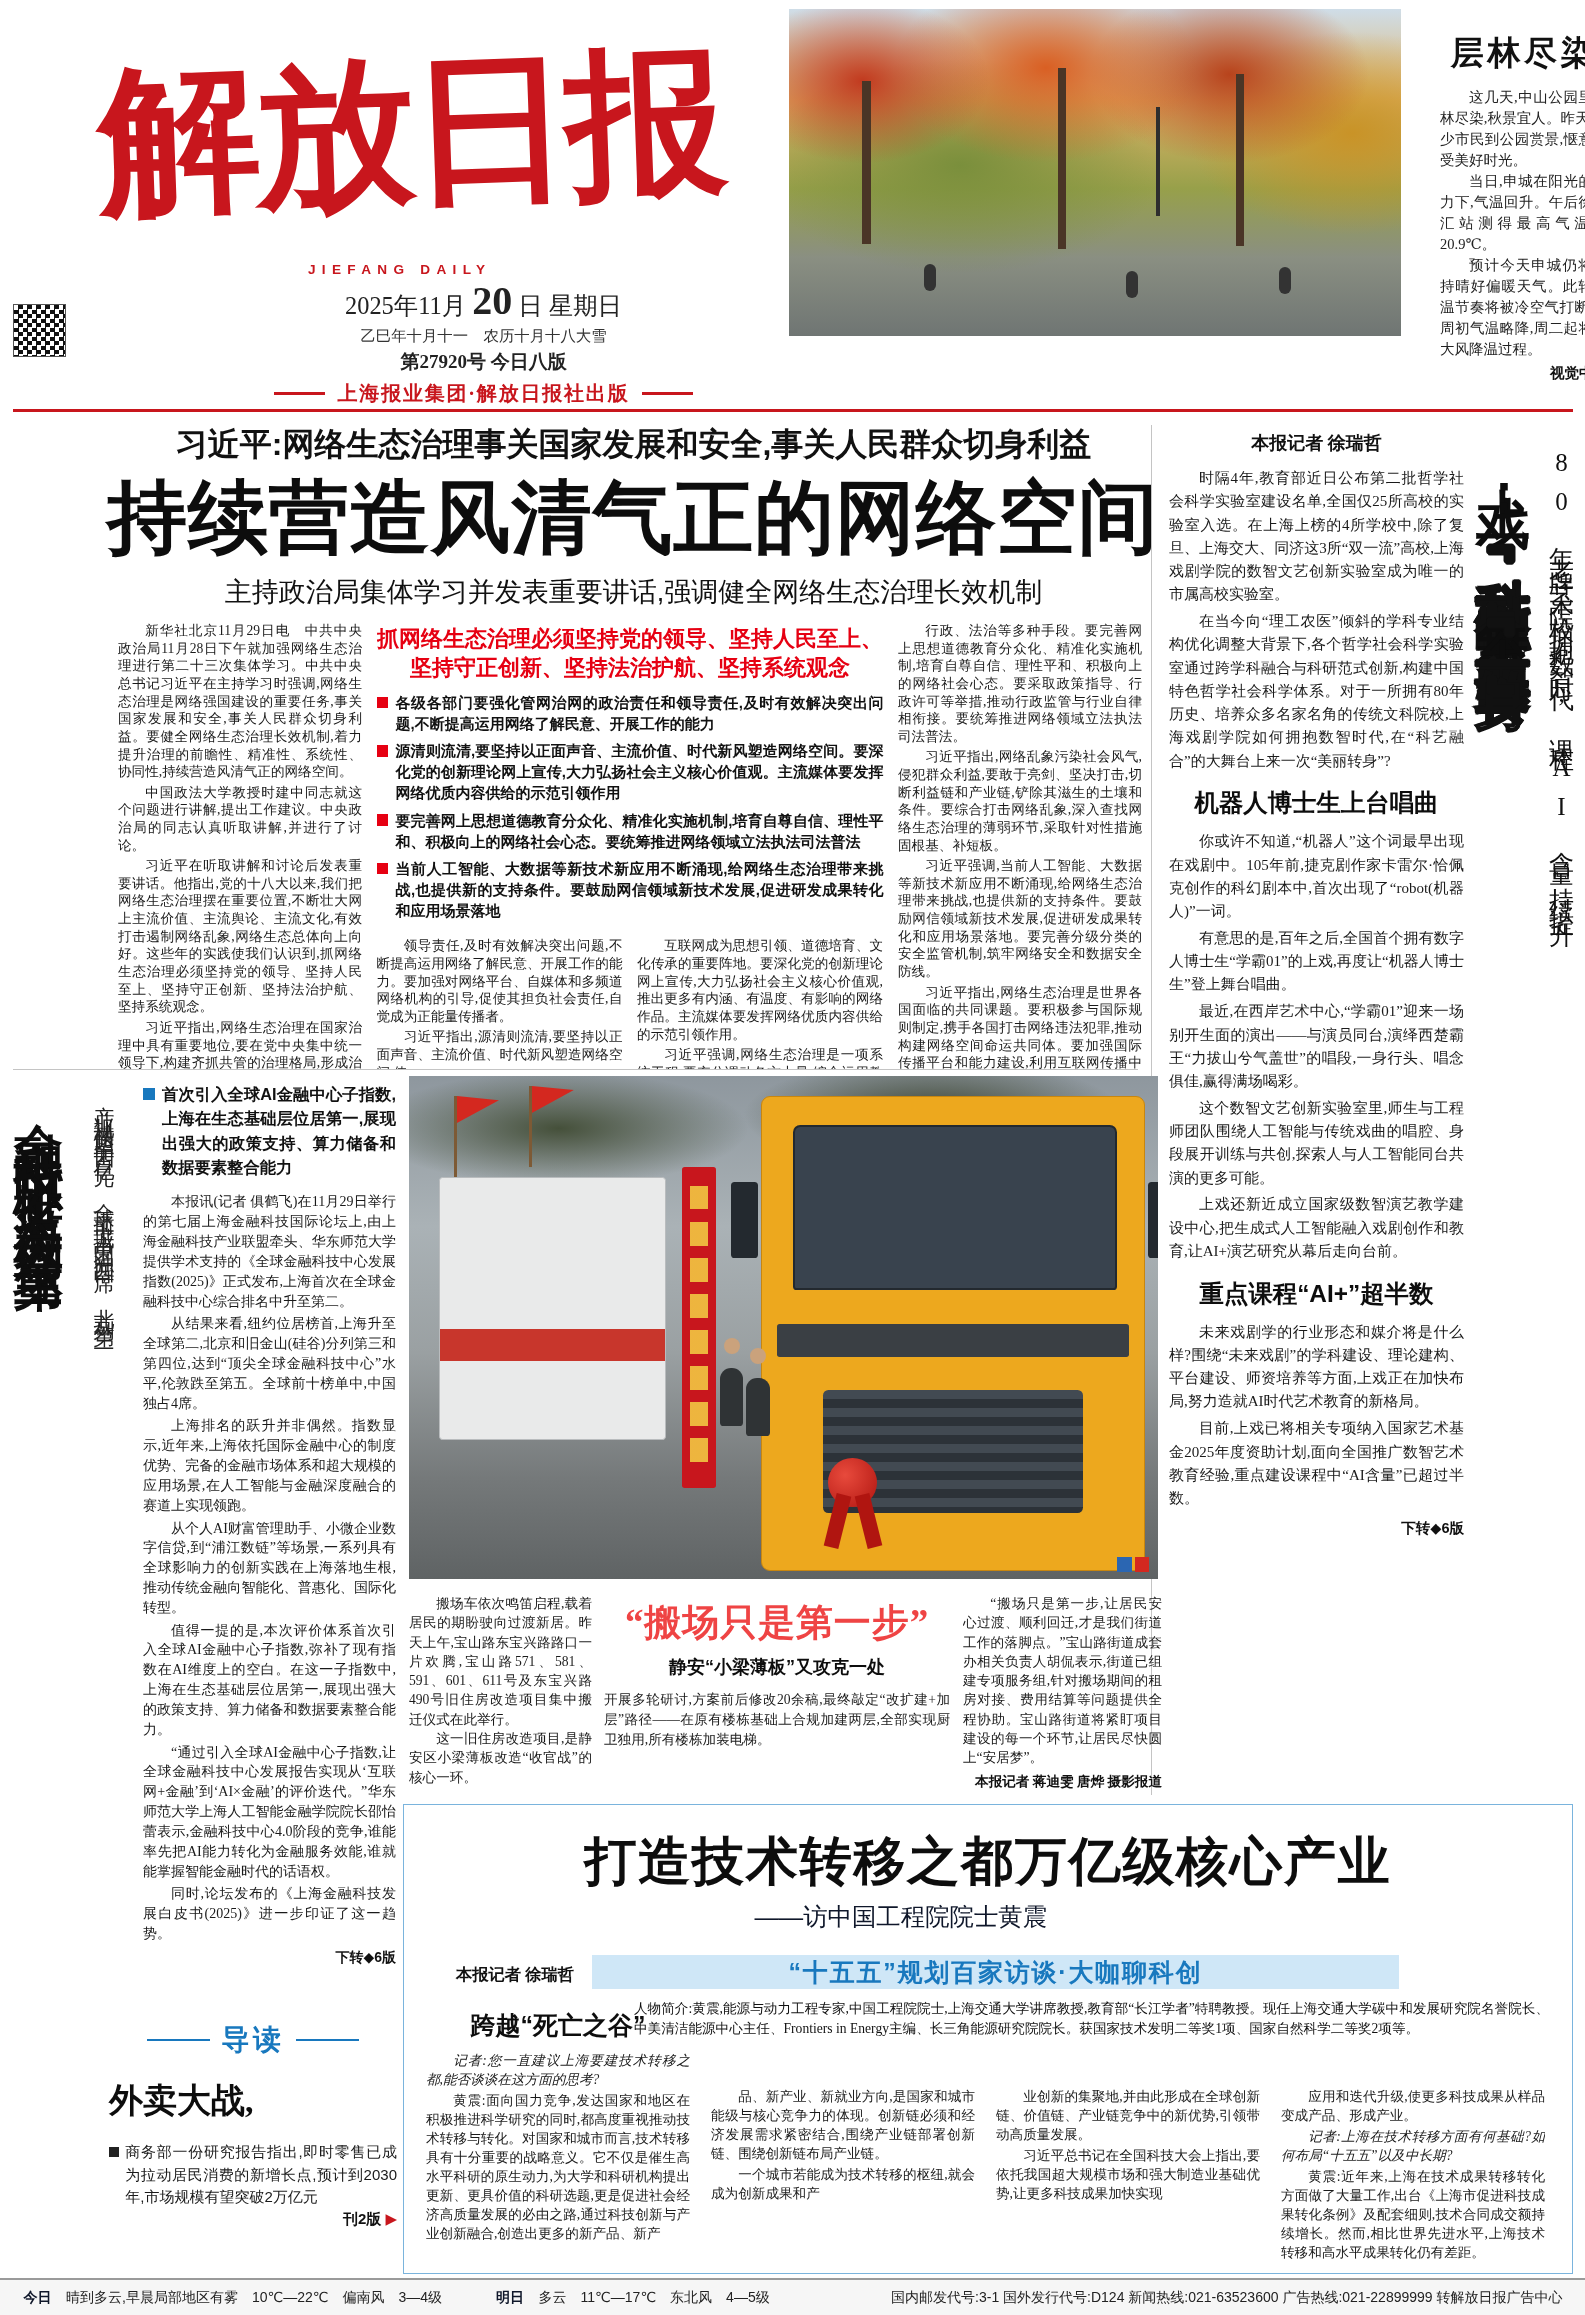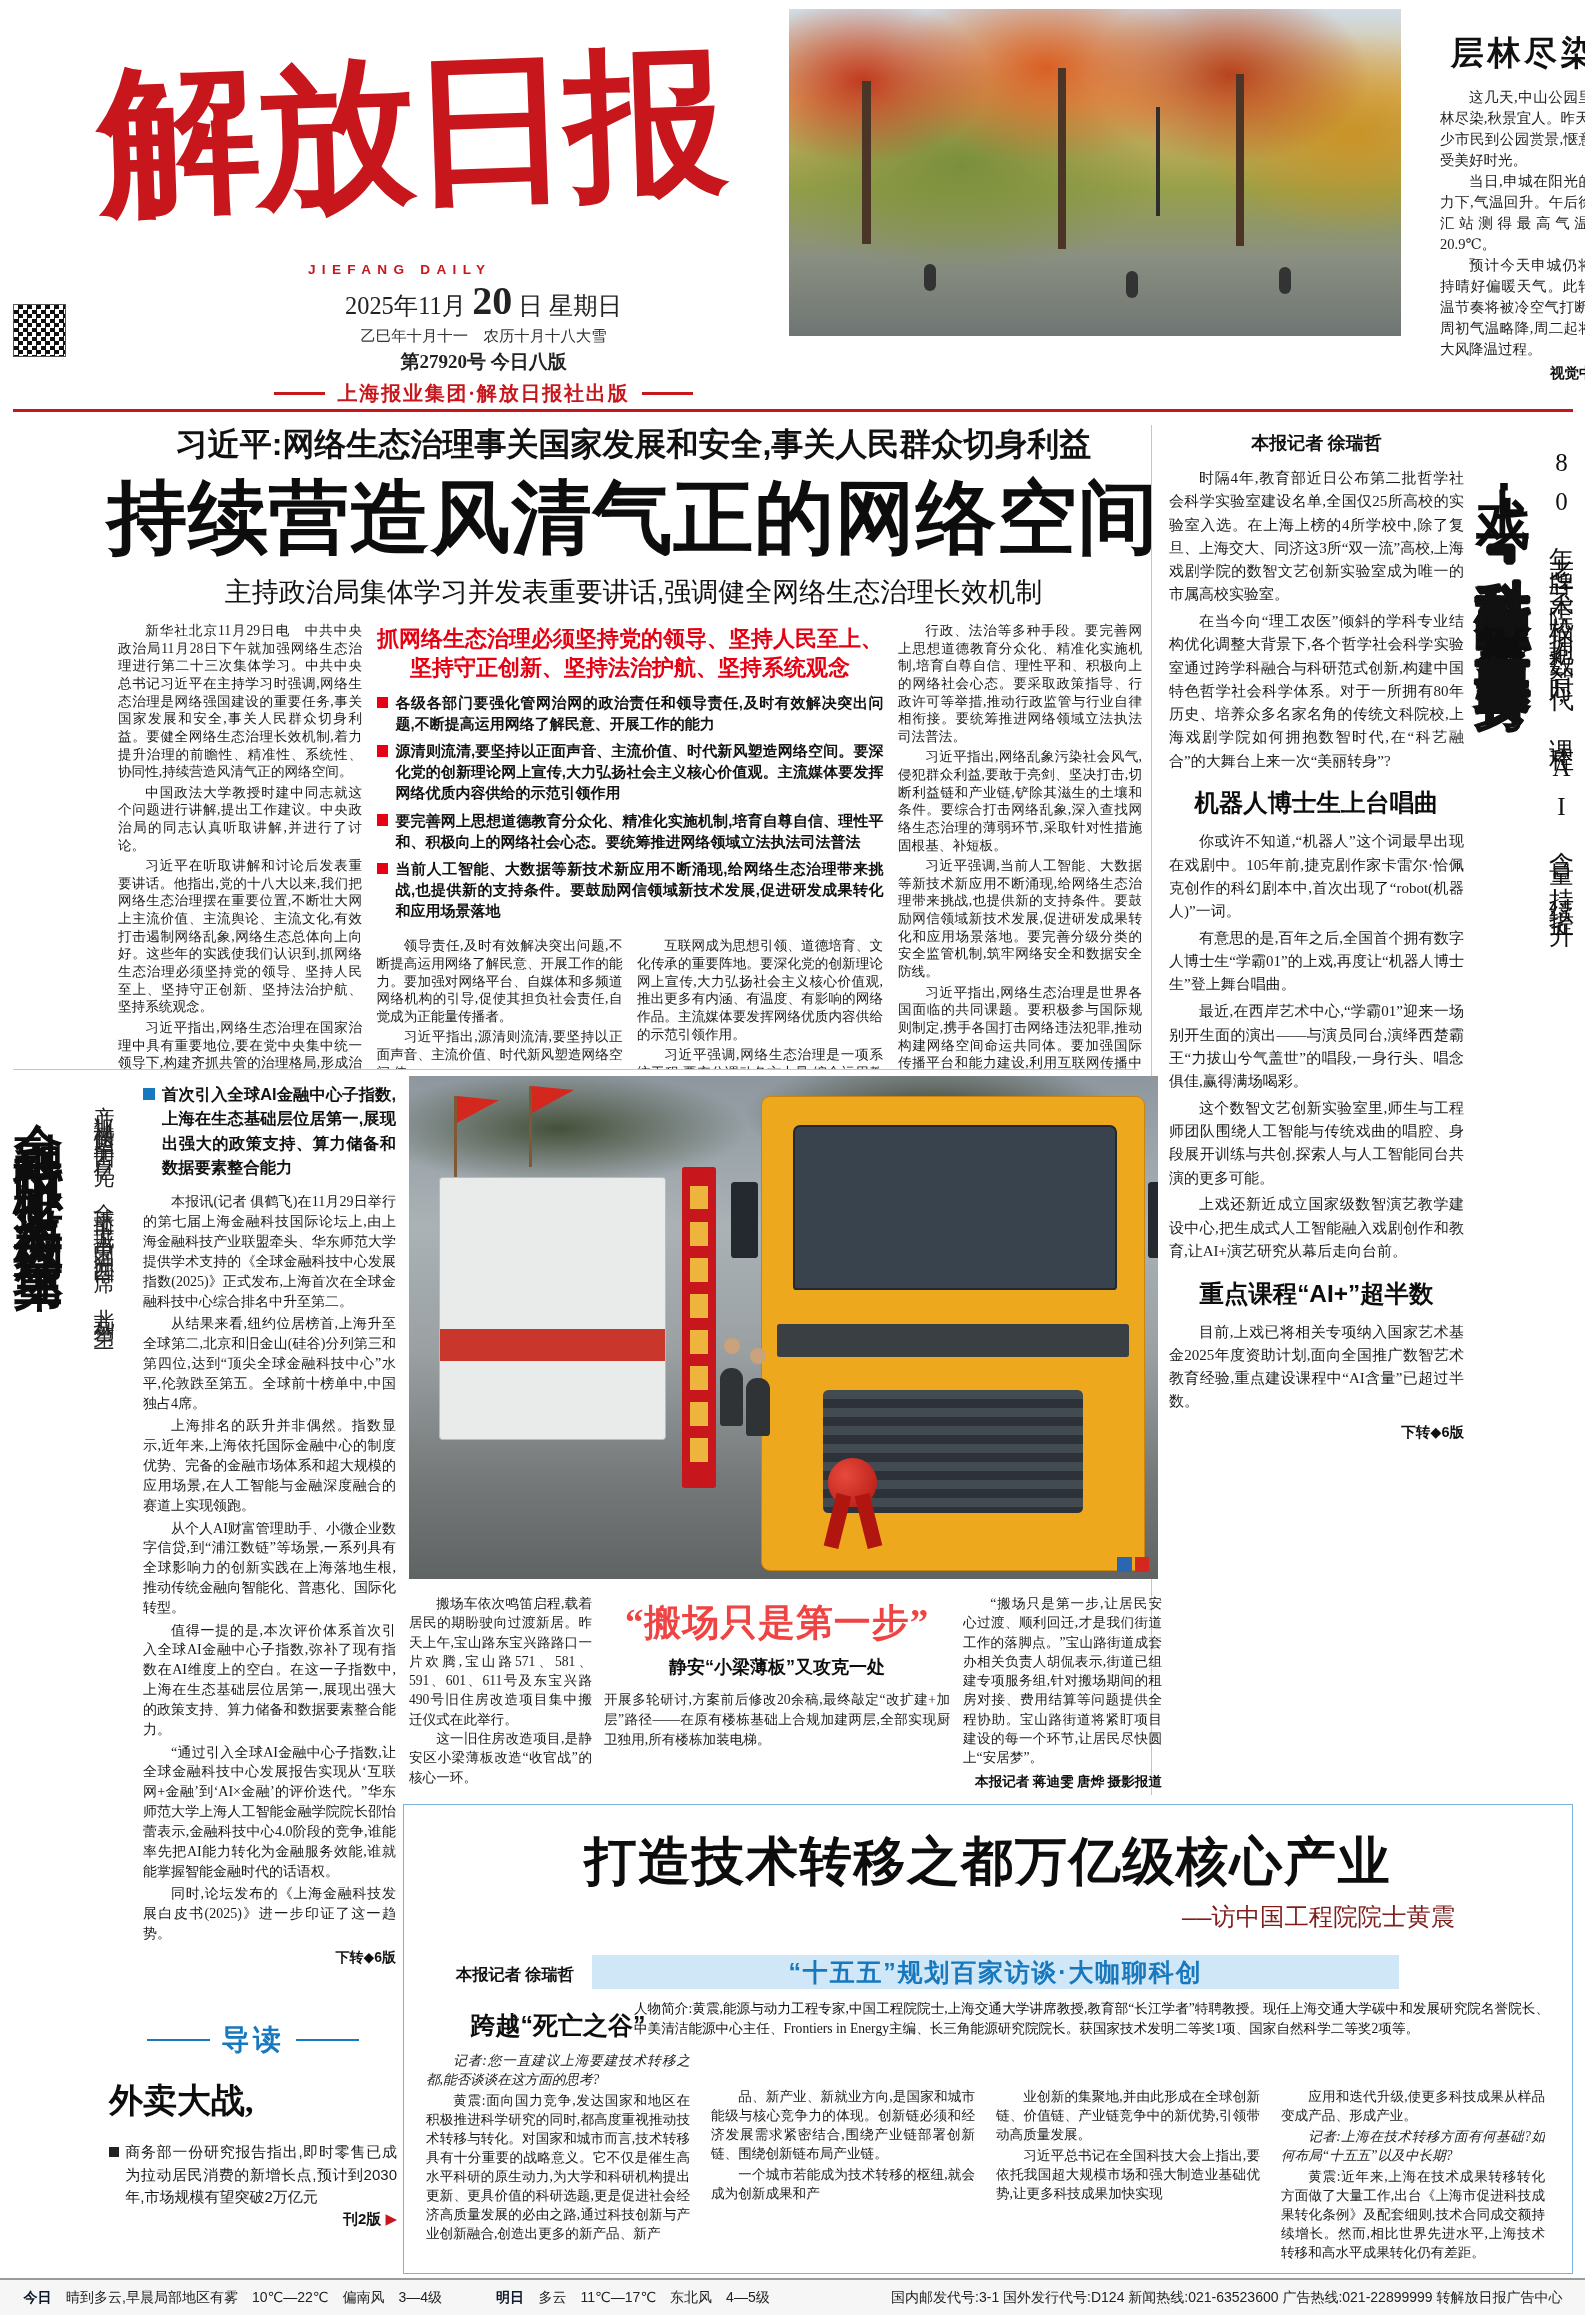--- a/index.html
+++ b/index.html
@@ -126,22 +126,22 @@
   .cap-sub{font-size:18px;font-weight:bold;text-align:center;margin-top:7.2px;color:#0d0d0d;}
   .cap-center p{font-size:13.6px;line-height:1.45;text-align:justify;margin:11px 0 0;
       font-family:"Liberation Serif","DejaVu Serif",serif;color:#1a1a1a;}
   .cap-right{left:963px;top:1594px;width:199px;height:195px;overflow:hidden;}
   .cap-credit{font-size:13.6px;font-weight:bold;text-align:right;margin-top:5.4px;
       font-family:"Liberation Serif","DejaVu Serif",serif;}
   
   .ivbox{left:403px;top:1804px;width:1170px;height:470px;border:1.8px solid #7ab4dd;box-sizing:border-box;}
   .iv-head{position:absolute;left:0;top:22px;width:100%;text-align:center;font-size:52px;font-weight:bold;
       letter-spacing:1.8px;color:#0d0d0d;}
-  .iv-dek{position:absolute;left:30%;top:96px;width:60%;text-align:right;font-size:24.4px;
-      font-family:Liberation Mono, monospace;color:#7f1d1d;}
+  .iv-dek{position:absolute;left:30%;top:96px;width:60%;text-align:left;font-size:24.4px;
+      font-family:Liberation Sans, sans-serif;color:#0f172a;}
   .iv-byline{position:absolute;left:52px;top:159px;font-size:16.3px;font-weight:bold;
       font-family:"Liberation Serif","DejaVu Serif",serif;}
   .iv-band{position:absolute;left:188px;top:150px;width:807px;height:34px;background:#cfe7f7;
       display:flex;align-items:center;justify-content:center;}
   .iv-band span{font-size:25px;font-weight:bold;color:#1878be;letter-spacing:1.8px;}
   .iv-profile{position:absolute;left:230px;top:194px;width:915px;font-size:13.6px;line-height:1.45;
       text-align:justify;font-family:"Liberation Serif","DejaVu Serif",serif;color:#111;}
   .iv-col{position:absolute;width:264px;overflow:hidden;}
   .iv-col p{font-size:13.6px;line-height:1.4;text-align:justify;text-indent:2em;margin:0 0 1.8px;
       font-family:"Liberation Serif","DejaVu Serif",serif;color:#1a1a1a;}
@@ -267,20 +267,21 @@
   <div class="abs sx-col">
     <p>时隔4年,教育部近日公布第二批哲学社会科学实验室建设名单,全国仅25所高校的实验室入选。在上海上榜的4所学校中,除了复旦、上海交大、同济这3所“双一流”高校,上海戏剧学院的数智文艺创新实验室成为唯一的市属高校实验室。</p>
     <p>在当今向“理工农医”倾斜的学科专业结构优化调整大背景下,各个哲学社会科学实验室通过跨学科融合与科研范式创新,构建中国特色哲学社会科学体系。对于一所拥有80年历史、培养众多名家名角的传统文科院校,上海戏剧学院如何拥抱数智时代,在“科艺融合”的大舞台上来一次“美丽转身”?</p>
     <div class="sx-sub">机器人博士生上台唱曲</div>
     <p>你或许不知道,“机器人”这个词最早出现在戏剧中。105年前,捷克剧作家卡雷尔·恰佩克创作的科幻剧本中,首次出现了“robot(机器人)”一词。</p>
     <p>有意思的是,百年之后,全国首个拥有数字人博士生“学霸01”的上戏,再度让“机器人博士生”登上舞台唱曲。</p>
     <p>最近,在西岸艺术中心,“学霸01”迎来一场别开生面的演出——与演员同台,演绎西楚霸王“力拔山兮气盖世”的唱段,一身行头、唱念俱佳,赢得满场喝彩。</p>
     <p>这个数智文艺创新实验室里,师生与工程师团队围绕人工智能与传统戏曲的唱腔、身段展开训练与共创,探索人与人工智能同台共演的更多可能。</p>
     <p>上戏还新近成立国家级数智演艺教学建设中心,把生成式人工智能融入戏剧创作和教育,让AI+演艺研究从幕后走向台前。</p>
     <div class="sx-sub">重点课程“AI+”超半数</div>
+    <p>未来戏剧学的行业形态和媒介将是什么样?围绕“未来戏剧”的学科建设、理论建构、平台建设、师资培养等方面,上戏正在加快布局,努力造就AI时代艺术教育的新格局。</p>
     <p>目前,上戏已将相关专项纳入国家艺术基金2025年度资助计划,面向全国推广数智艺术教育经验,重点建设课程中“AI含量”已超过半数。</p>
     <div class="sx-jump">下转◆6版</div>
   </div>
   <div class="abs sx-vhead vert">
     <span>上戏:</span><span class="hollow">『科艺融合』</span><span>舞台上</span><span class="hollow">『美丽转身』</span>
   </div>
   <div class="abs sx-vkick vert">80年老牌艺术院校拥抱数智时代,课程『AI含量』持续提升</div>
 
   <div class="abs fin-vhead vert">金融科技中心排名上海位列全球第二</div>
   <div class="abs fin-vkick vert">产业规模超四千四百亿元　全球前十城市中国独占四席,北京列第三</div>

